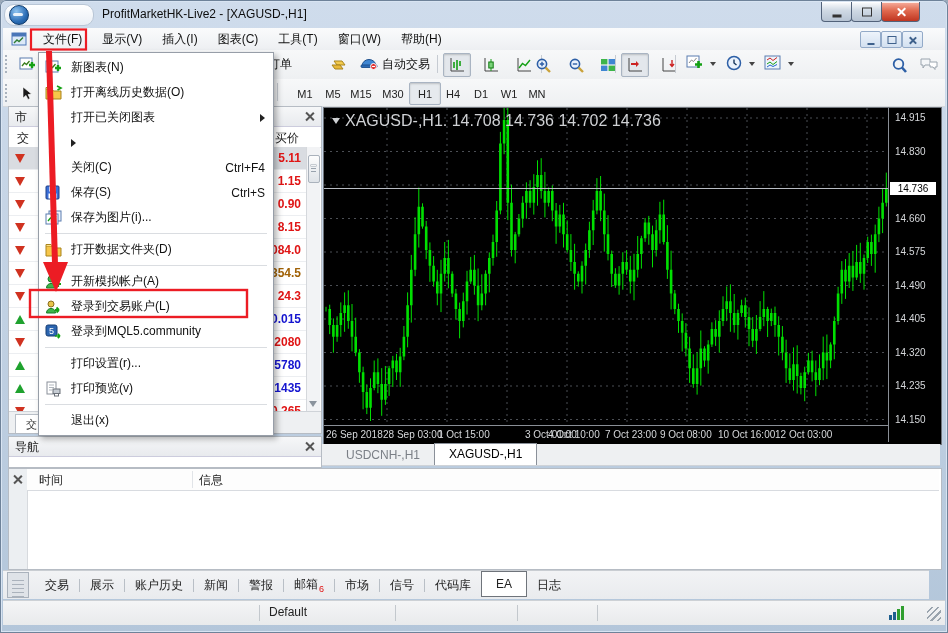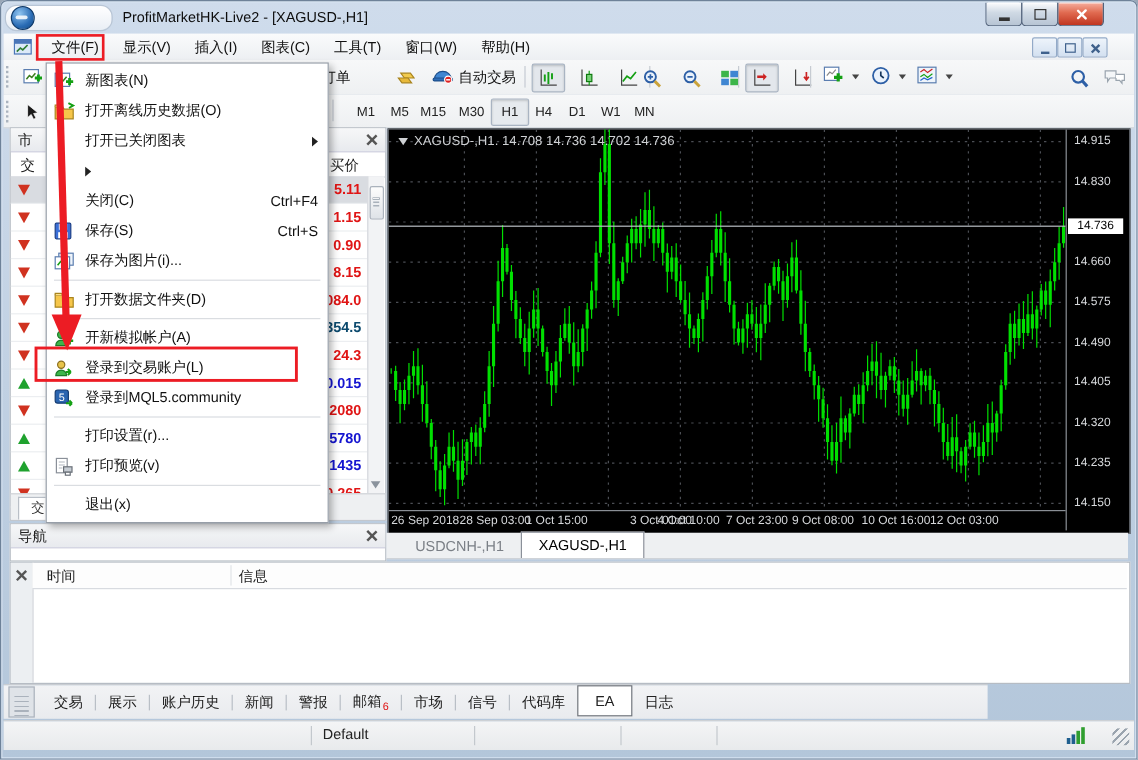--- a/index.html
+++ b/index.html
@@ -70,34 +70,34 @@
   .nav-panel{left:8px;top:436px;width:312px;height:30px;background:#fff;border:1px solid #b6bcc4;}
   .nav-title{left:0;top:0;width:100%;height:20px;background:linear-gradient(#f6f7f8,#e8eaee);border-bottom:1px solid #ccd;font-size:12px;color:#222;line-height:20px;padding-left:6px;box-sizing:border-box;}
   
   .chartwrap{left:323px;top:107px;width:617px;height:336px;background:#000;border:1px solid #6f747b;}
   .plot{left:0;top:0;width:564px;height:317px;}
   .paxis{left:564px;top:0;width:51px;height:334px;border-left:1px solid #8a8f96;}
   .plabel{position:absolute;left:6px;font-size:10px;color:#d6d8db;}
   .pricebox{position:absolute;left:1px;width:46px;height:13px;background:#fff;color:#000;font-size:10px;text-align:center;line-height:13px;}
   .daxis{left:0;top:317px;width:564px;height:17px;border-top:1px solid #8a8f96;}
   .dlabel{position:absolute;top:3px;font-size:10px;color:#d6d8db;white-space:nowrap;}
-  .cinfo{position:absolute;left:8px;top:4px;font-size:11px;color:#cfd1d4;display:flex;align-items:center;gap:5px;}
+  .cinfo{position:absolute;left:8px;top:4px;font-size:16px;color:#cfd1d4;display:flex;align-items:center;gap:5px;}
   .cinfo .tri{width:0;height:0;border-left:4px solid transparent;border-right:4px solid transparent;border-top:6px solid #cfd1d4;}
   .cpline{position:absolute;left:0;top:80px;width:564px;height:1px;background:#b9bdc4;}
   
   .ctabs{left:322px;top:444px;width:618px;height:22px;background:#eef0f2;border-bottom:1px solid #cfd3d8;display:flex;align-items:flex-end;padding-left:10px;box-sizing:border-box;}
   .ctab{height:19px;line-height:19px;padding:0 14px;font-size:12px;color:#7a7f86;}
   .ctab.active{background:#fff;border:1px solid #8a9099;border-bottom:none;color:#000;height:21px;line-height:21px;}
   
   .terminal{left:8px;top:468px;width:932px;height:100px;background:#fff;border:1px solid #b6bcc4;}
   .t-strip{left:0;top:0;width:18px;height:100%;background:#eceff2;border-right:1px solid #d7dade;}
   .t-head{left:18px;top:0;width:912px;height:21px;background:#fdfdfd;border-bottom:1px solid #d8dbe0;font-size:12px;color:#1c1c1c;}
   .t-col1{position:absolute;left:12px;top:3px;} .t-col2{position:absolute;left:172px;top:3px;}
   .t-colsep{position:absolute;left:165px;top:2px;width:1px;height:17px;background:#e1e4e8;}
-  .ttabs{left:3px;top:570px;width:820px;height:28px;background:linear-gradient(#f2f3f5,#e9ebee);border-top:1px solid #c9cdd2;display:flex;align-items:center;}
+  .ttabs{left:3px;top:570px;width:926px;height:28px;background:linear-gradient(#f2f3f5,#e9ebee);border-top:1px solid #c9cdd2;display:flex;align-items:center;}
   .ttab{padding:4px 10px;font-size:12px;color:#222;position:relative;}
   .ttab.active{background:#fff;border:1px solid #6f747b;padding:5px 14px;margin-top:-2px;}
   .tdiv{width:1px;height:13px;background:#b9bfc6;}
   .badge{color:#e01010;font-size:9px;vertical-align:sub;margin-left:1px;}
   .tgrip{width:20px;height:24px;margin:0 6px 0 4px;background:#dfe3e8;border:1px solid #aab2bc;
          background-image:repeating-linear-gradient(0deg,#aab2bc 0 1px,transparent 1px 4px);background-size:12px 100%;background-position:4px 4px;background-repeat:no-repeat;}
   
   .statusbar{left:3px;top:600px;width:942px;height:24px;background:linear-gradient(#f4f5f6,#e8eaec);border-top:1px solid #cdd1d5;font-size:12px;color:#222;}
   .sb-sep{position:absolute;top:4px;width:1px;height:16px;background:#c3c8cd;}
   .sb-text{position:absolute;left:266px;top:4px;}
@@ -349,21 +349,21 @@
         <div class="mw-row">
           <span class="arr down"></span>
           <span class="price" style="color: rgb(224, 21, 21);">8.15</span>
         </div>
         <div class="mw-row">
           <span class="arr down"></span>
           <span class="price" style="color: rgb(224, 21, 21);">084.0</span>
         </div>
         <div class="mw-row">
           <span class="arr down"></span>
-          <span class="price" style="color: #0c4a6e;">354.5</span>
+          <span class="price" style="color: #a16207;">354.5</span>
         </div>
         <div class="mw-row">
           <span class="arr down"></span>
           <span class="price" style="color: rgb(224, 21, 21);">24.3</span>
         </div>
         <div class="mw-row">
           <span class="arr up"></span>
           <span class="price" style="color: rgb(21, 21, 208);">0.015</span>
         </div>
         <div class="mw-row">

